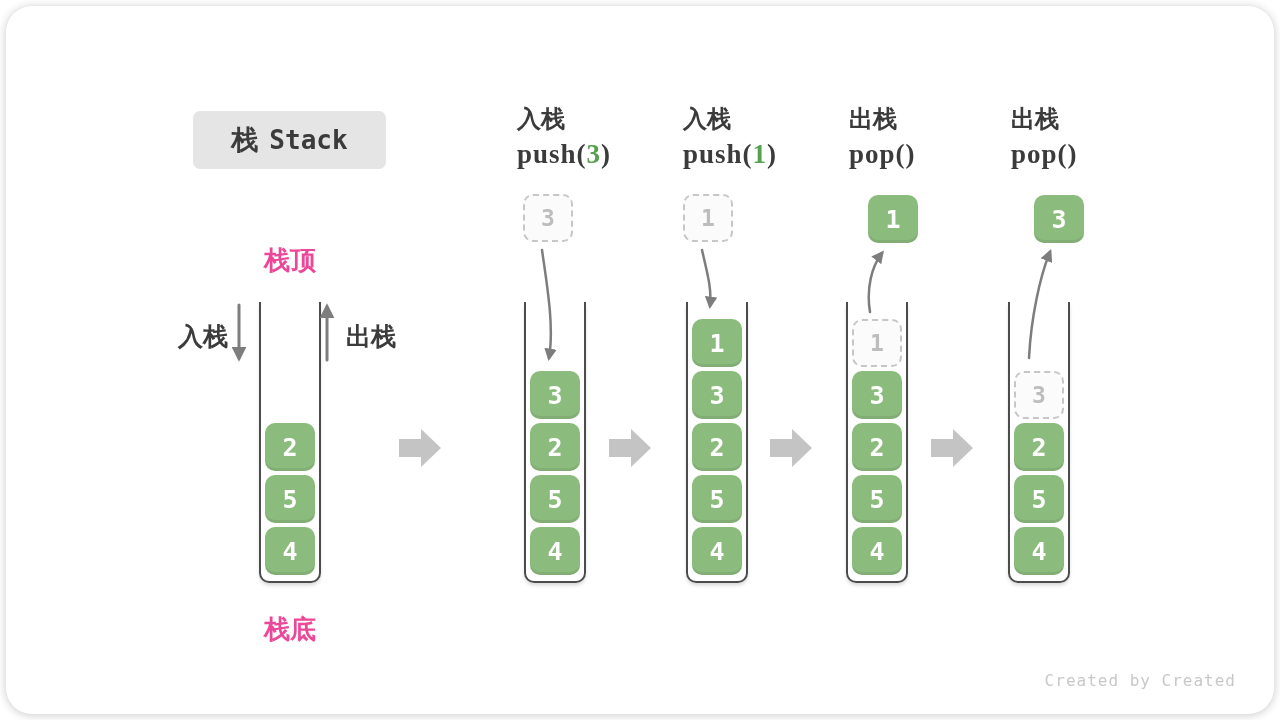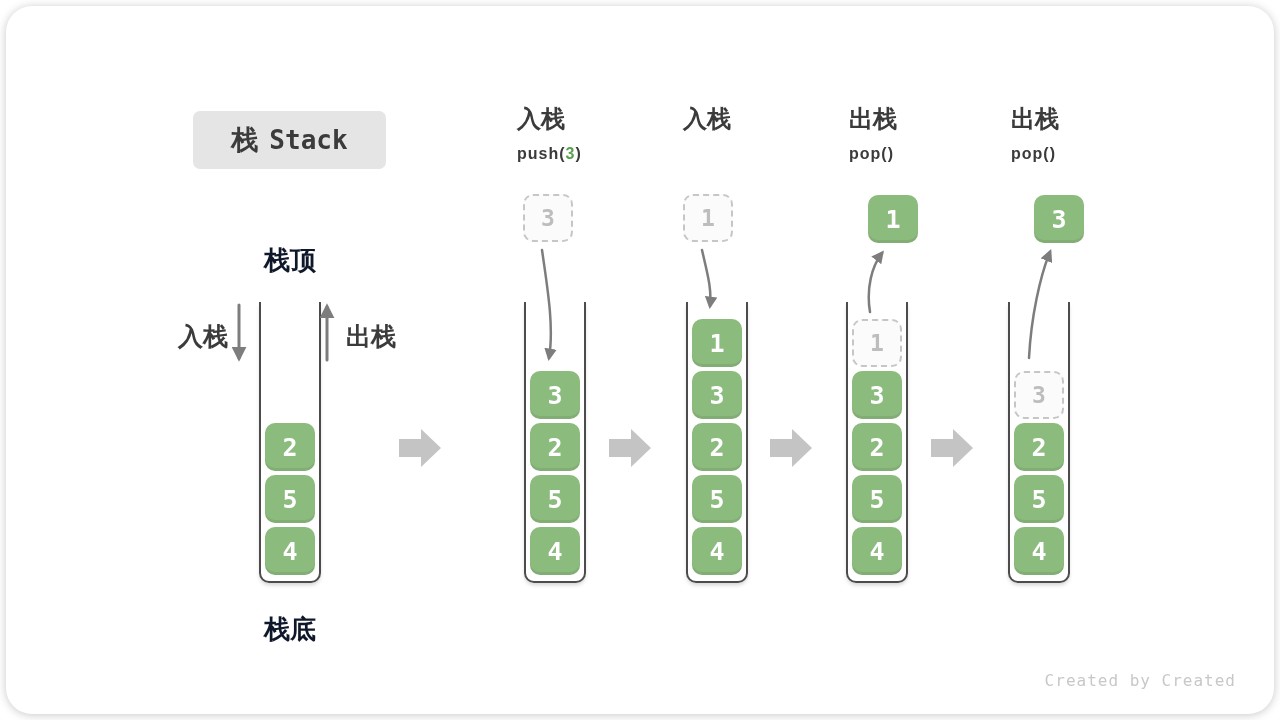--- a/index.html
+++ b/index.html
@@ -11,24 +11,24 @@
     font-family:"Liberation Sans",sans-serif;color:#3b3b3b;
   }
   .abs{position:absolute;}
   .title-box{
     left:187px;top:105px;width:193px;height:58px;background:#e5e5e5;border-radius:7px;
     display:flex;align-items:center;justify-content:center;gap:11px;
   }
   .title-zh{font-size:27px;font-weight:700;}
   .title-en{font-family:"DejaVu Sans Mono",monospace;font-size:26px;font-weight:600;}
   .side-label{font-size:25px;font-weight:700;color:#3b3b3b;}
-  .cjk-label{font-size:26px;font-weight:700;color:#0f172a;}
+  .cjk-label{font-size:26px;font-weight:700;color:#ec4899;}
   .op-label{top:98px;width:170px;}
   .op-name{font-size:24px;font-weight:700;line-height:30px;}
-  .op-code{font-family:Liberation Sans, sans-serif;font-size:16px;font-weight:600;line-height:30px;margin-top:5px;letter-spacing:1px;}
+  .op-code{font-family:Liberation Serif, serif;font-size:27px;font-weight:600;line-height:30px;margin-top:5px;letter-spacing:1px;}
   .op-code .green{color:#55a14e;font-weight:700;}
   .stack-container{
     width:62px;height:281px;
     border-left:2px solid #4c4c4c;border-right:2px solid #4c4c4c;border-bottom:2px solid #4c4c4c;
     border-radius:0 0 10px 10px;
     box-shadow:0 3px 4px -1px rgba(0,0,0,0.18);
     background:transparent;
   }
   .box{
     width:50px;height:48px;border-radius:10px;background:#8cbb7e;
@@ -63,20 +63,21 @@
 
   <div class="abs side-label" style="left:162px;top:314px;width:60px;text-align:right;">入栈</div>
   <div class="abs side-label" style="left:340px;top:314px;width:60px;text-align:left;">出栈</div>
 
   <div class="abs op-label" style="left:511px;">
     <div class="op-name">入栈</div>
     <div class="op-code"><span>push(</span><span class="green">3</span><span>)</span></div>
   </div>
   <div class="abs op-label" style="left:677px;">
     <div class="op-name">入栈</div>
+    <div class="op-code"><span>push(</span><span class="green">1</span><span>)</span></div>
   </div>
   <div class="abs op-label" style="left:843px;">
     <div class="op-name">出栈</div>
     <div class="op-code"><span>pop()</span><span class="green"></span><span></span></div>
   </div>
   <div class="abs op-label" style="left:1005px;">
     <div class="op-name">出栈</div>
     <div class="op-code"><span>pop()</span><span class="green"></span><span></span></div>
   </div>
 

